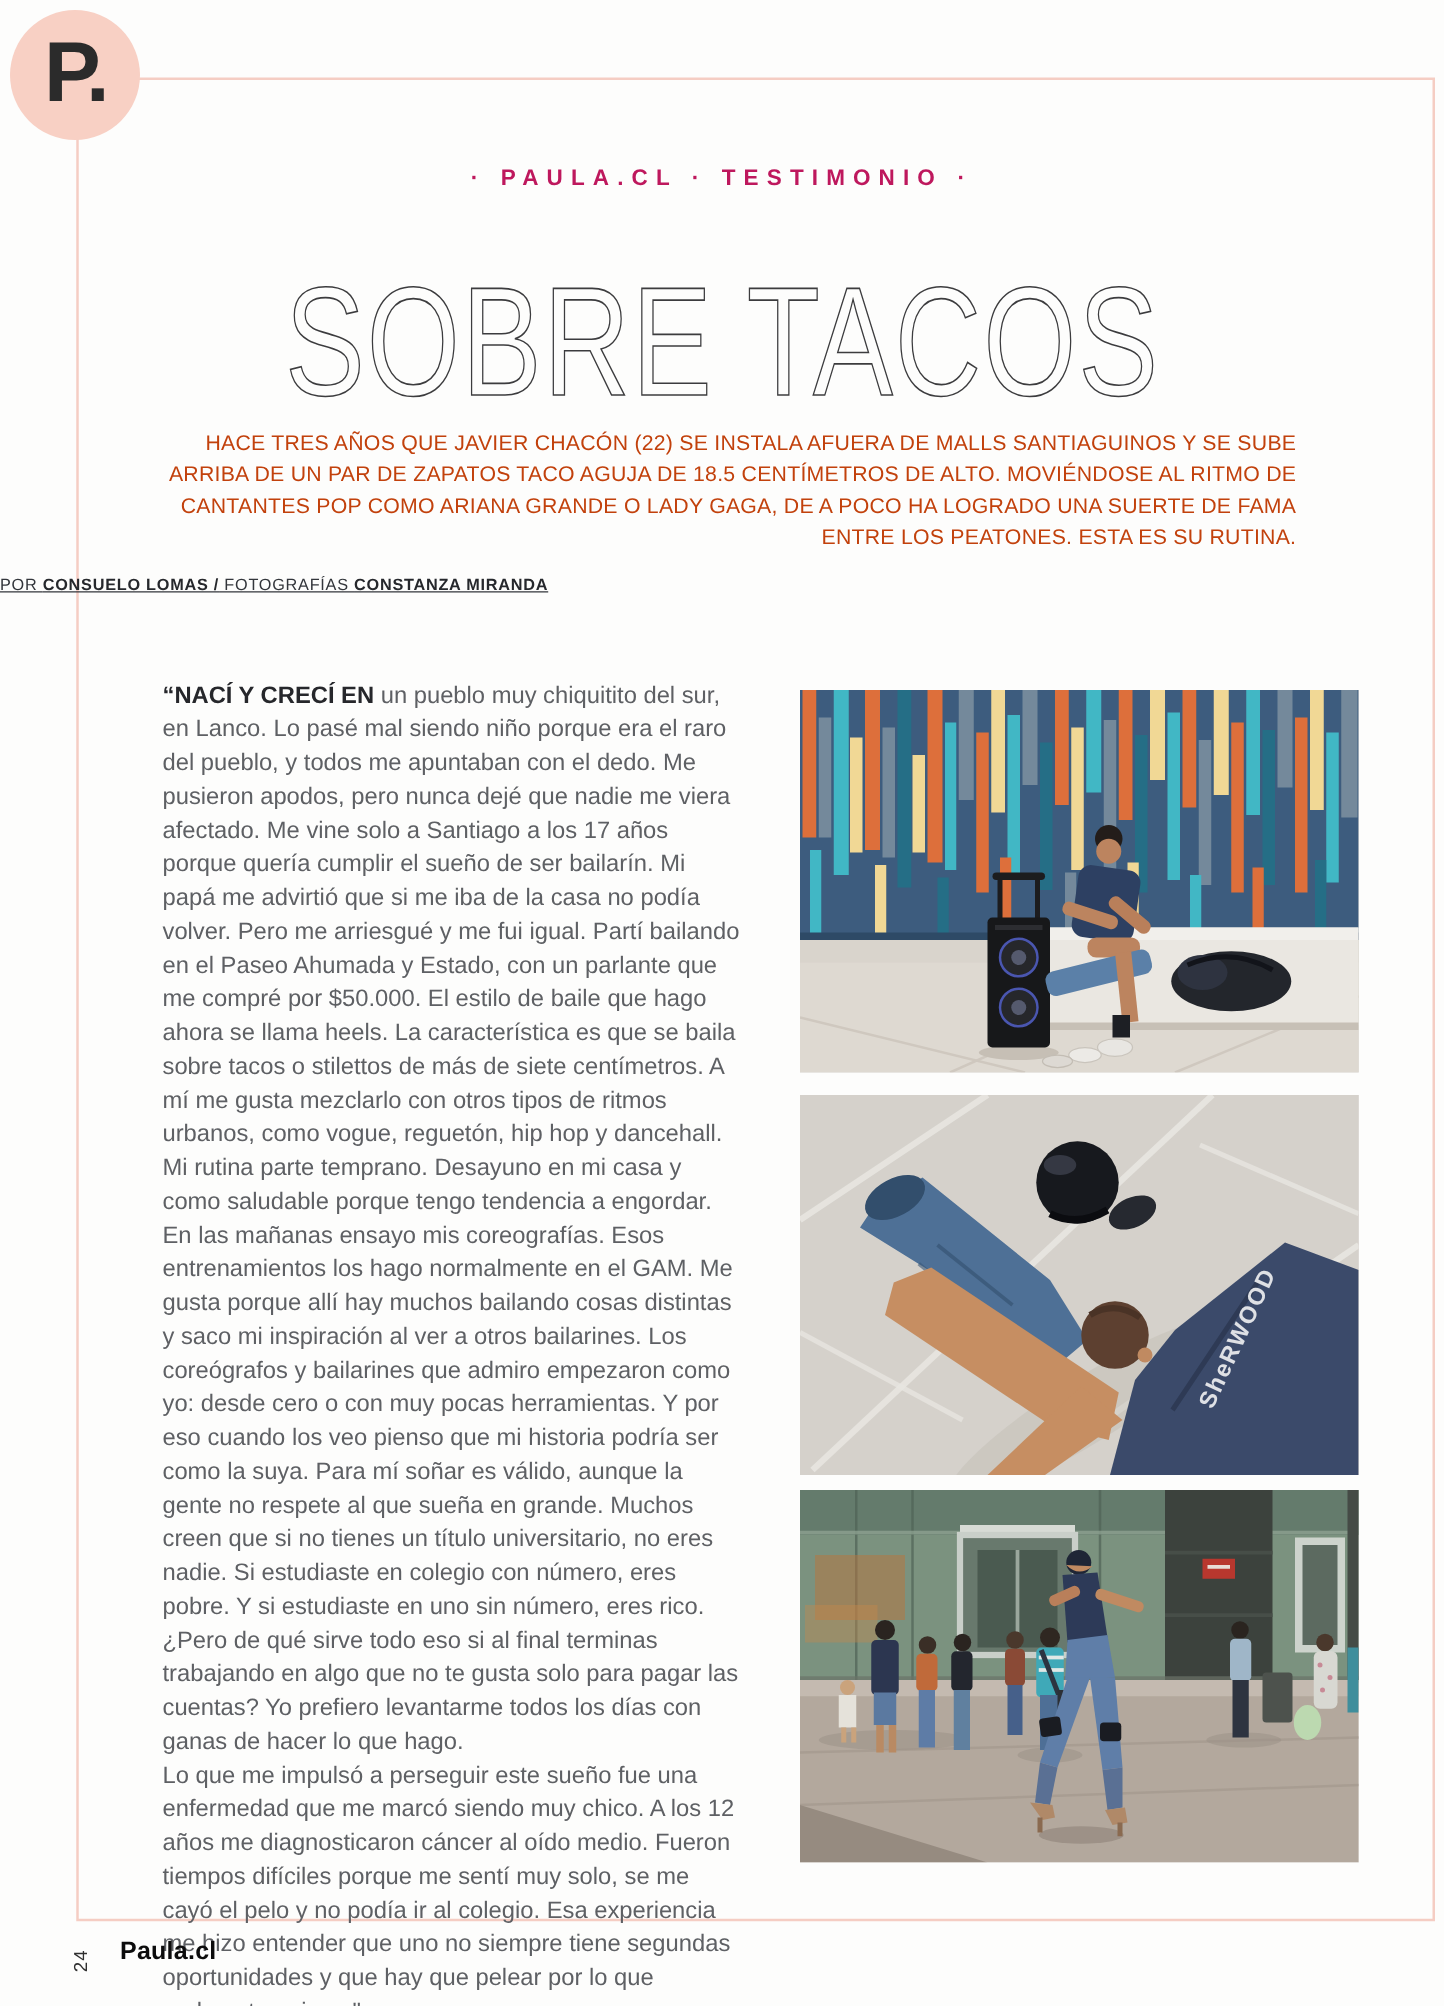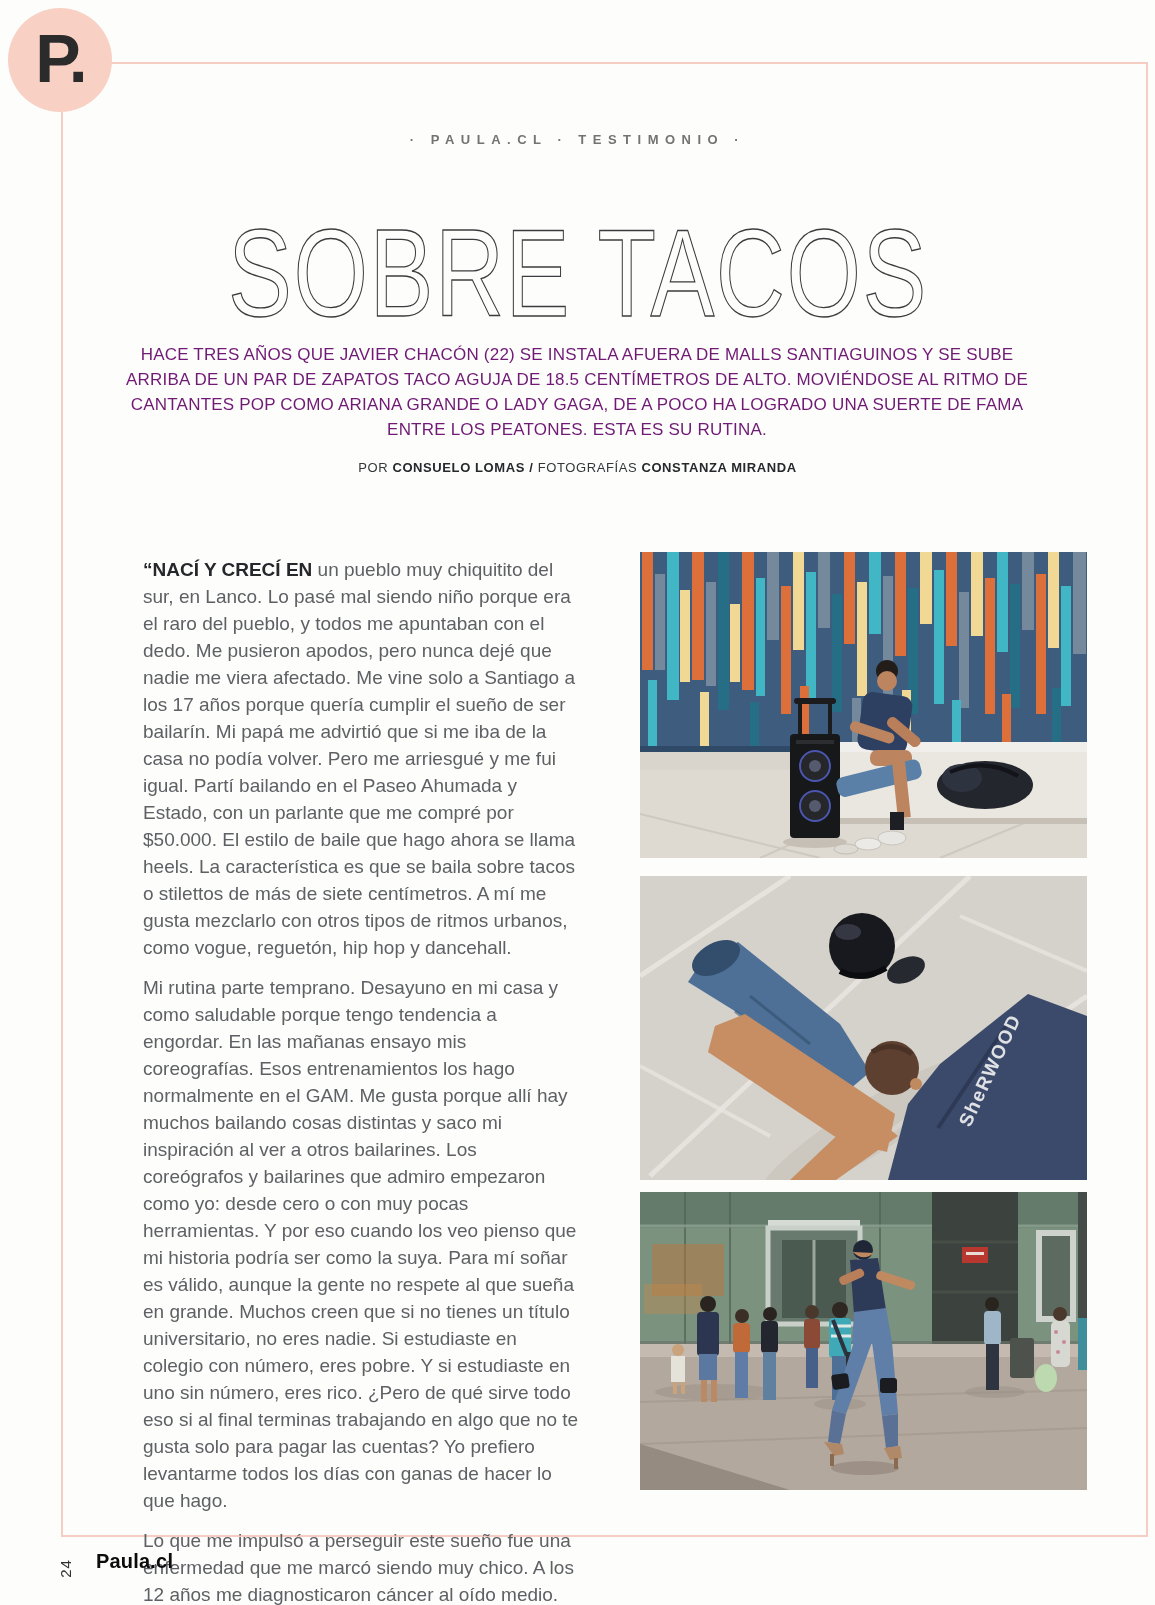--- a/index.html
+++ b/index.html
@@ -17,41 +17,41 @@
     position:absolute; left:8px; top:8px; width:104px; height:104px;
     border-radius:50%; background:#f8d0c4; z-index:3;
     display:flex; align-items:center; justify-content:center;
   }
   .logo-circle span {
     font-size:68px; font-weight:bold; color:#2b2b2b; letter-spacing:-3px;
     transform:translateY(-2px);
   }
   .kicker {
     position:absolute; left:0; top:132px; width:100%; text-align:center;
-    font-size:13px; font-weight:bold; letter-spacing:6.5px; color:#737373;
+    font-size:18px; font-weight:bold; letter-spacing:6.5px; color:#be185d;
   }
   .title-wrap { position:absolute; left:50%; top:204px; transform:translateX(-50%); }
   .title-wrap text {
     font-family:"Liberation Sans", sans-serif; font-size:124px;
     fill:none; stroke:#3c3c3e; stroke-width:1.3px; letter-spacing:2px;
   }
   .intro {
-    position:absolute; left:117px; top:342px; width:920px; text-align:center;
-    font-size:17px; line-height:25px; color:#701a75; letter-spacing:0.2px;
+    position:absolute; left:117px; top:342px; width:920px; text-align:right;
+    font-size:17px; line-height:25px; color:#c2410c; letter-spacing:0.2px;
   }
   .byline {
-    position:absolute; left:0; top:460px; width:100%; text-align:center;
-    font-size:13px; color:#33363b; letter-spacing:0.6px;
+    position:absolute; left:0; top:460px; width:100%; 
+    font-size:13px; color:#33363b; letter-spacing:0.6px;text-decoration:underline;
   }
   .byline b { font-weight:bold; color:#26282c; }
   .body-col {
     position:absolute; left:130px; top:543px; width:462px;
     font-size:19px; line-height:27px; color:#5e6064; text-align:left;
   }
-  .body-col p { margin:13px; }
+  .body-col p { margin:0; }
   .body-col strong { color:#26272b; font-weight:bold; }
   .photo {
     position:absolute; left:640px; width:447px; overflow:hidden; background:#d8d4ce;
   }
   .photo svg { display:block; }
   .photo1 { top:552px; height:306px; }
   .photo2 { top:876px; height:304px; }
   .photo3 { top:1192px; height:298px; }
   .page-number {
     position:absolute; left:56px; top:1560px;

